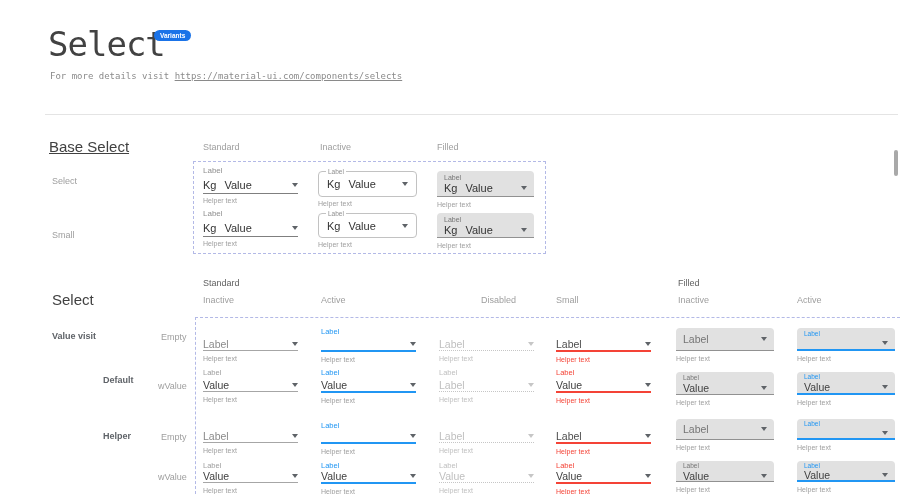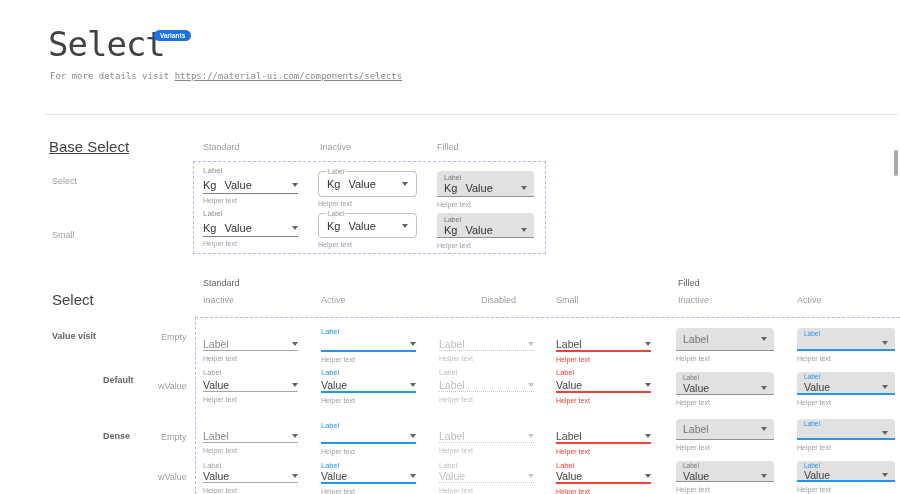--- a/index.html
+++ b/index.html
@@ -191,21 +191,21 @@
   <div class="abs colhead" style="left:556px;top:295px;">Small</div>
   <div class="abs colhead" style="left:678px;top:295px;">Inactive</div>
   <div class="abs colhead" style="left:797px;top:295px;">Active</div>
   <div class="abs dash-top" style="left:195px;top:317px;width:705px;"></div>
   <div class="abs dash-left" style="left:195px;top:317px;height:177px;"></div>
 
   <div class="abs rowlabel strong" style="left:52px;top:331px;">Value visit</div>
   <div class="abs rowlabel strong" style="left:103px;top:331px;margin-top:44px;">Default</div>
   <div class="abs rowlabel" style="left:161px;top:332px;">Empty</div>
   <div class="abs rowlabel" style="left:158px;top:381px;">wValue</div>
-  <div class="abs rowlabel strong" style="left:103px;top:431px;">Dense</div>
+  <div class="abs rowlabel strong" style="left:103px;top:431px;">Helper</div>
   <div class="abs rowlabel" style="left:161px;top:432px;">Empty</div>
   <div class="abs rowlabel" style="left:158px;top:472px;">wValue</div>
 
   <div class="sel s-inactive" style="left:203px;top:326px;">
     <div class="cap"></div>
     <div class="vrow">
         <span class="val ph">Label</span>
         <span class="arrow"></span>
       </div>
     <div class="helper">Helper text</div>

